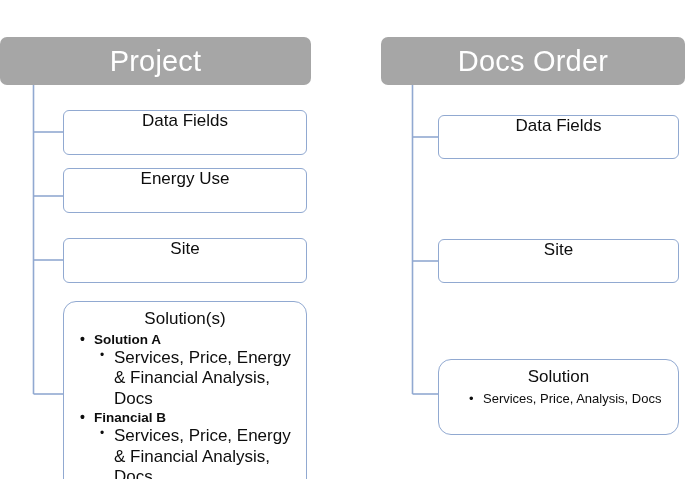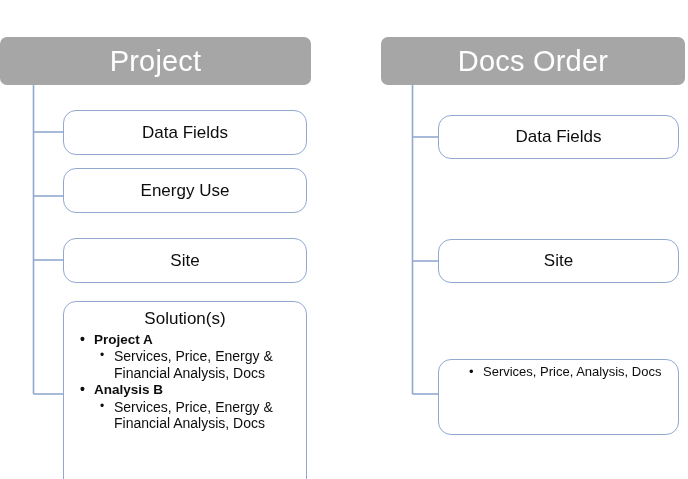--- a/index.html
+++ b/index.html
@@ -40,24 +40,23 @@
     justify-content: center;
     font-size: 29px;
     font-weight: 400;
     letter-spacing: 0.2px;
     line-height: 1;
   }
   .node-box {
     position: absolute;
     background: #ffffff;
     border: 1.4px solid #91a9d1;
-    border-radius: 13px;
+    border-radius: 6px;
     box-sizing: border-box;
     display: flex;
-    align-items: center;
     justify-content: center;
     font-size: 17px;
     color: #0d0d0d;
   }
   .node-box.rounded-lg {
     border-radius: 13px;
     display: block;
     align-items: initial;
     justify-content: initial;
     padding: 0;
@@ -92,21 +91,21 @@
   }
   .sub-list {
     list-style: none;
     margin: 0;
     padding: 0;
   }
   .sub-list > li {
     position: relative;
     padding-left: 16px;
     margin-left: 4px;
-    font-size: 14px;
+    font-size: 17px;
     font-weight: normal;
     line-height: 1.2;
     color: #0d0d0d;
   }
   .sub-list > li::before {
     content: "\2022";
     position: absolute;
     left: 2px;
     font-size: 12px;
   }
@@ -161,43 +160,44 @@
   </div>
 
   <div class="node-box" style="left:63px; top:201px; width:244px; height:45px;">
     <span>Site</span>
   </div>
 
   <div class="node-box rounded-lg" style="left:63px; top:264px; width:244px; height:231px;">
     <div class="box-title">Solution(s)</div>
     <ul class="bullet-list">
       <li>
-        <span class="lbl">Project A</span>
+        <span class="lbl">Solution A</span>
         <ul class="sub-list">
           <li>Services, Price, Energy &amp; Financial Analysis, Docs</li>
         </ul>
       </li>
       <li>
-        <span class="lbl">Analysis B</span>
+        <span class="lbl">Financial B</span>
         <ul class="sub-list">
           <li>Services, Price, Energy &amp; Financial Analysis, Docs</li>
         </ul>
       </li>
     </ul>
   </div>
 
   <div class="header-bar" style="left:381px; top:0px; width:304px; height:48px;">Docs Order</div>
 
   <div class="node-box" style="left:438px; top:78px; width:241px; height:44px;">
     <span>Data Fields</span>
   </div>
 
   <div class="node-box" style="left:438px; top:202px; width:241px; height:44px;">
     <span>Site</span>
   </div>
 
   <div class="node-box rounded-lg" style="left:438px; top:322px; width:241px; height:76px;">
+    <div class="box-title">Solution</div>
     <ul class="single-list">
       <li>Services, Price, Analysis, Docs</li>
     </ul>
   </div>
 
 </div>
 
 </body></html>

